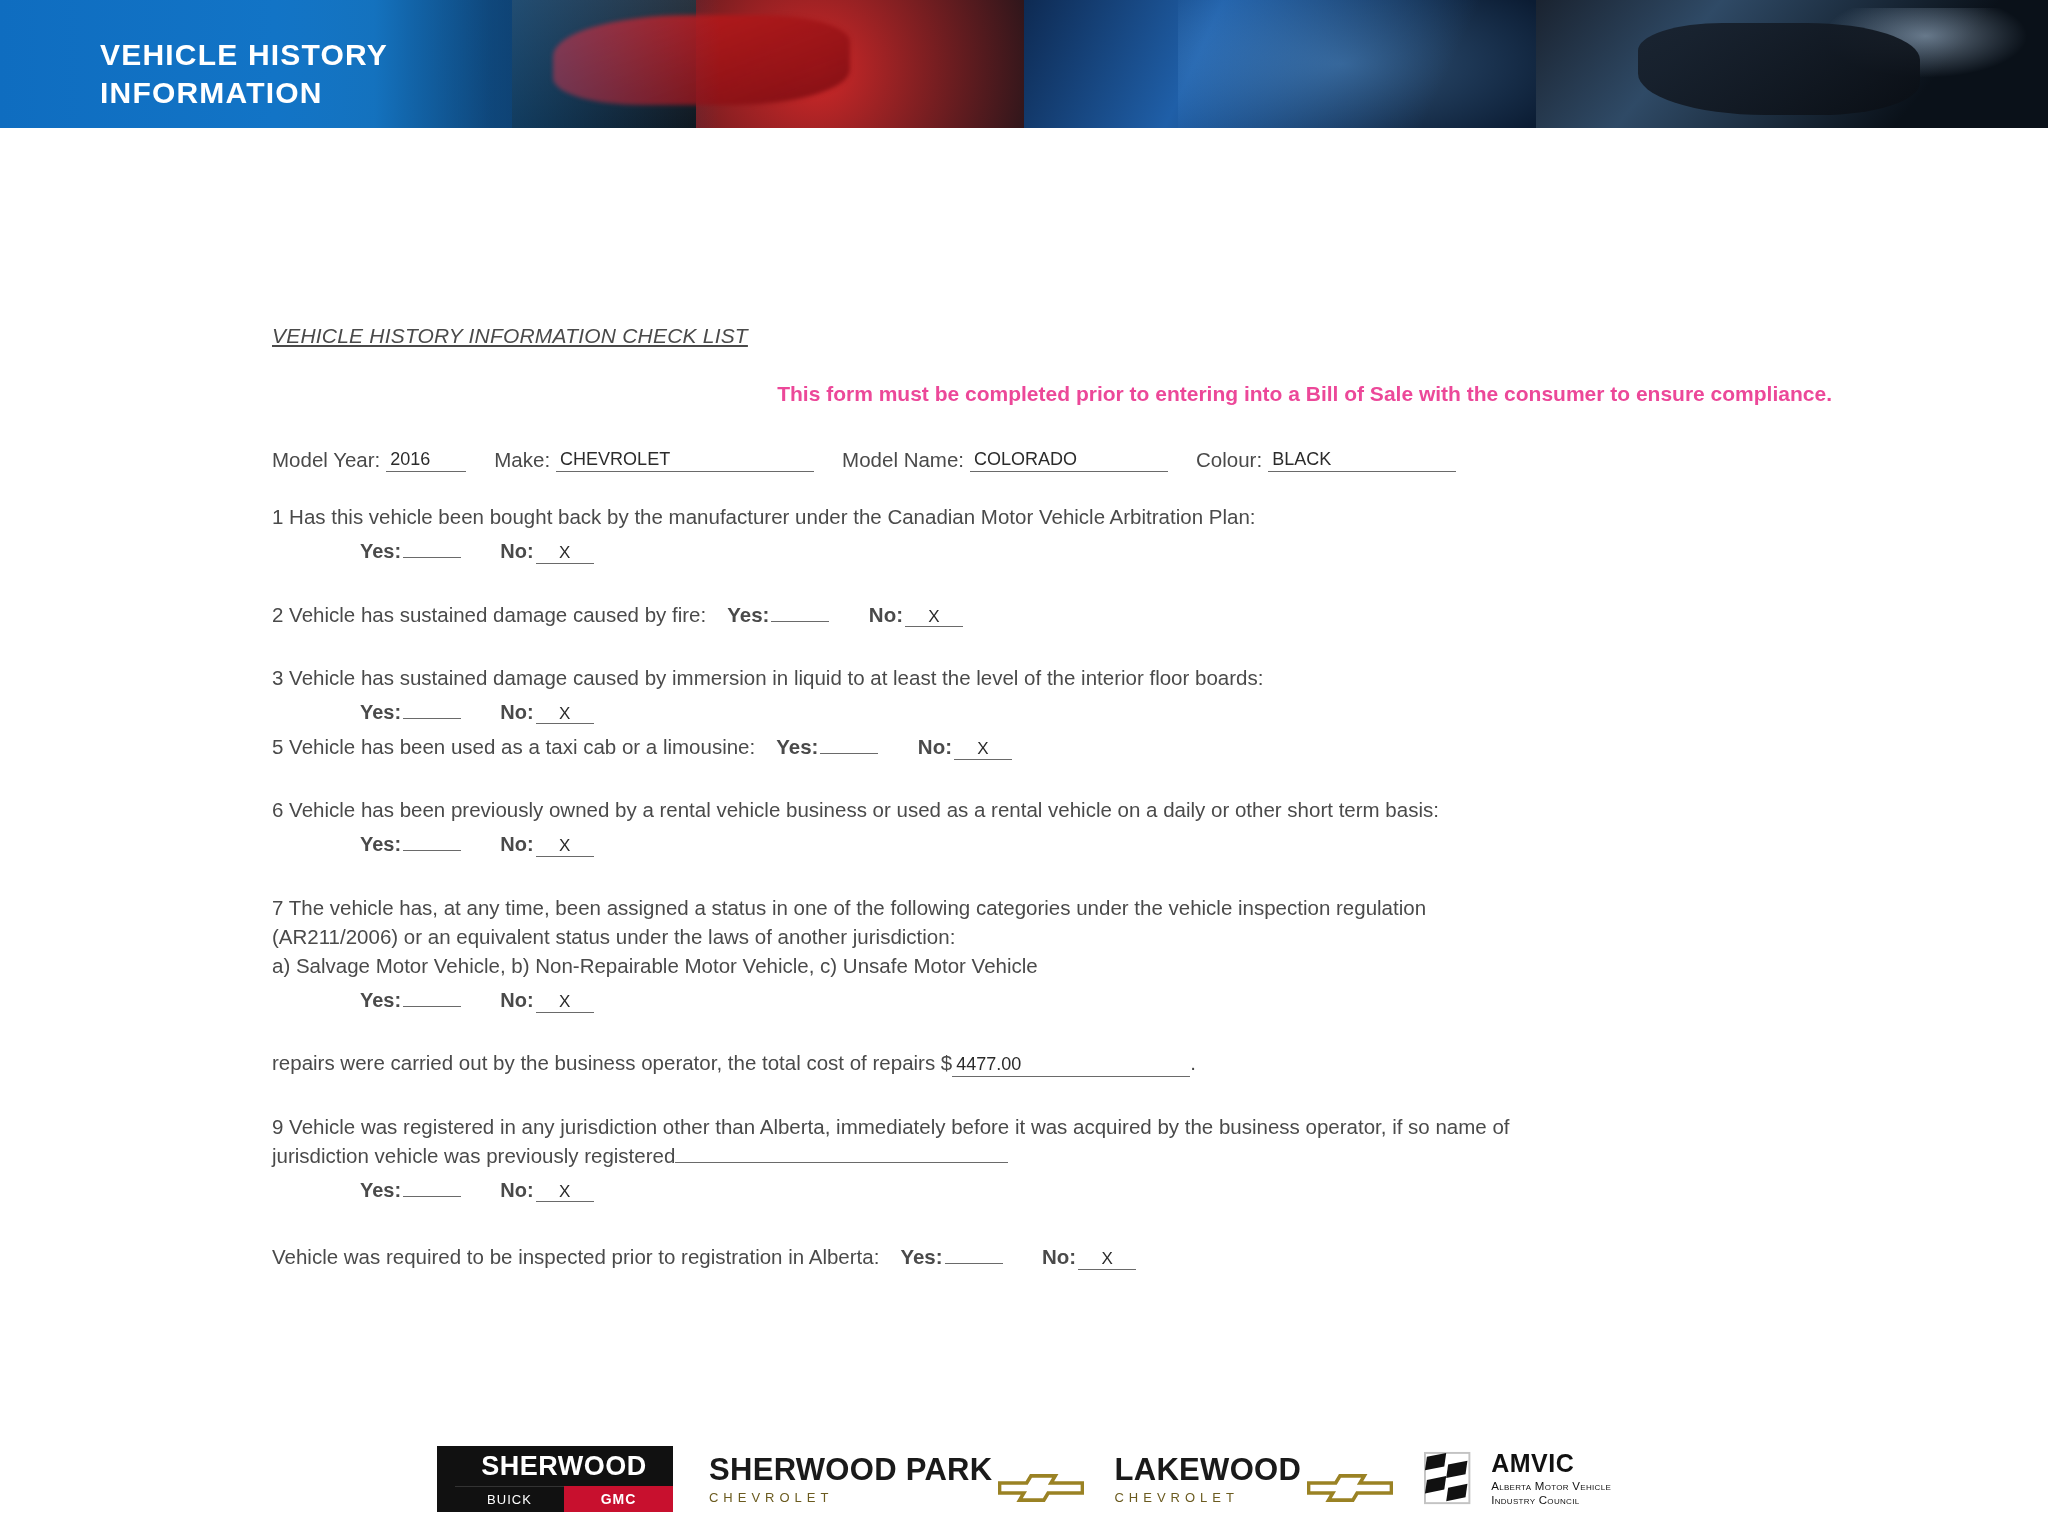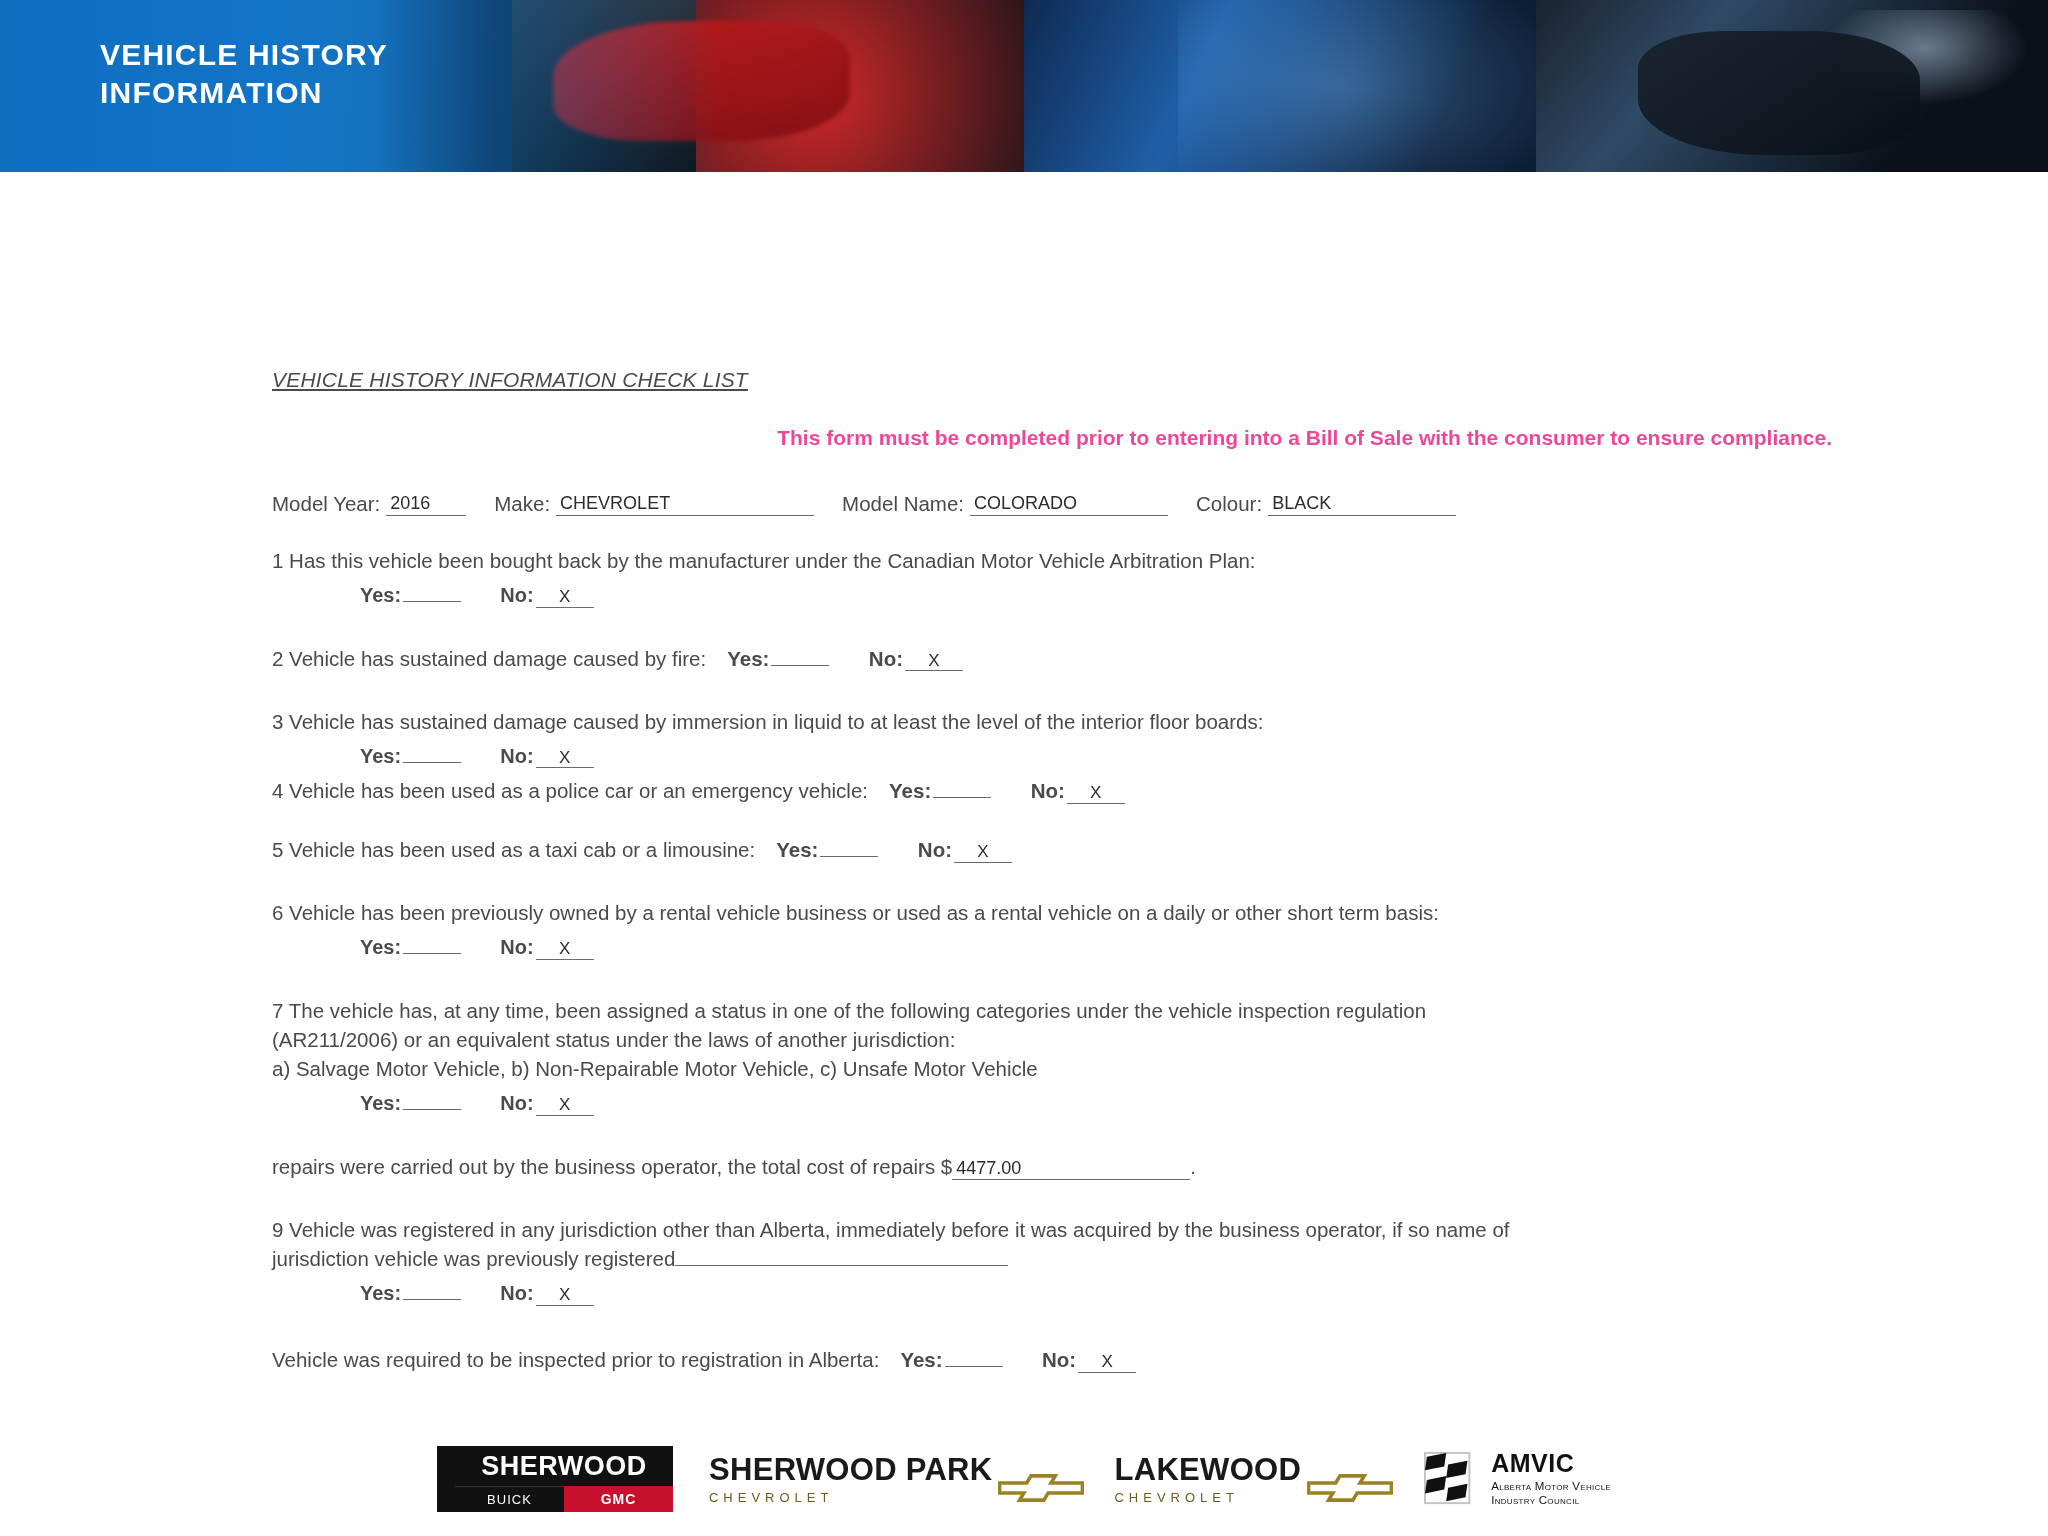--- a/index.html
+++ b/index.html
@@ -13,21 +13,21 @@
     font-family: "Liberation Sans", sans-serif;
     color: #3a3a3a;
     position: relative;
     overflow: hidden;
   }
 
   
   .banner {
     position: relative;
     width: 2048px;
-    height: 172px;
+    height: 128px;
     overflow: hidden;
     background: #0a1726;
   }
   .banner-photos {
     position: absolute;
     inset: 0;
     display: flex;
   }
   .photo {
     flex: 1 1 0;
@@ -387,30 +387,20 @@
         <span>3</span>
         <span>Vehicle has sustained damage caused by immersion in liquid to at least the level of the interior floor boards:</span>
       </span>
       <div class="ynline indent">
         <span>Yes:</span><span class="blank mark"></span>
         <span class="spacer-sm"></span>
         <span>No:</span><span class="blank mark">X</span>
       </div>
     </div>
 
-    <div class="q" style="margin-bottom:30px;">
-      <span>4</span>
-      <span>Vehicle has been used as a police car or an emergency vehicle:</span>
-      <span class="yn-inline">
-        <span class="spacer-sm" style="width:10px;"></span>
-        <span>Yes:</span><span class="blank mark"></span>
-        <span class="spacer-sm"></span>
-        <span>No:</span><span class="blank mark">X</span>
-      </span>
-    </div>
 
     <div class="q" style="margin-bottom:34px;">
       <span>5</span>
       <span>Vehicle has been used as a taxi cab or a limousine:</span>
       <span class="yn-inline">
         <span class="spacer-sm" style="width:10px;"></span>
         <span>Yes:</span><span class="blank mark"></span>
         <span class="spacer-sm"></span>
         <span>No:</span><span class="blank mark">X</span>
       </span>

